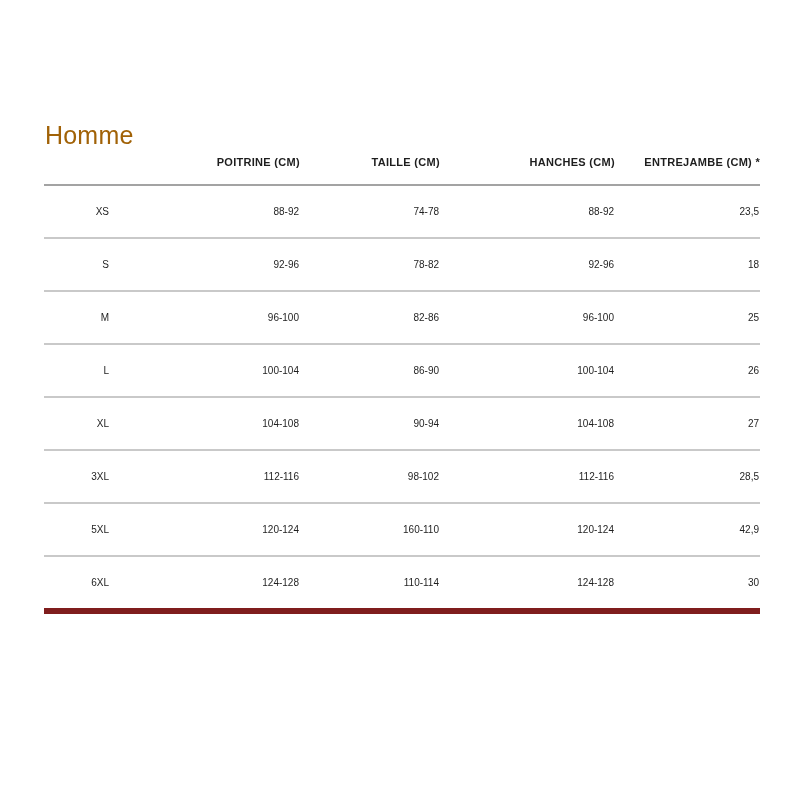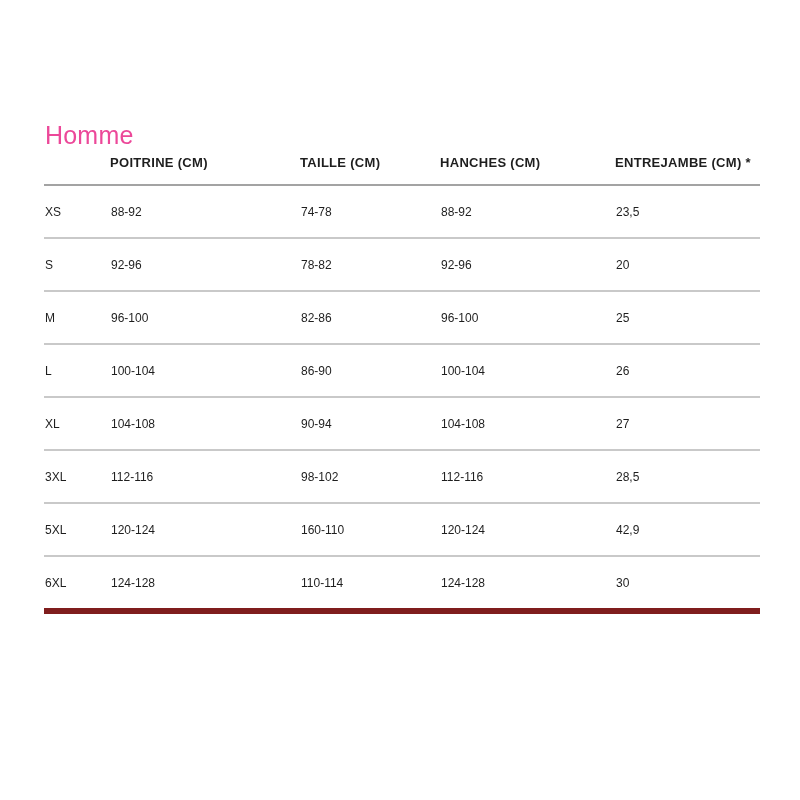--- a/index.html
+++ b/index.html
@@ -22,46 +22,46 @@
     top: 123px;
     width: 716px;
   }
   .page-title {
     margin: 0;
     padding: 0 0 0 1px;
     font-size: 25px;
     line-height: 25px;
     font-weight: 400;
     letter-spacing: 0.2px;
-    color: #ec4899;
+    color: #a16207;
   }
   table.size-table {
     width: 716px;
     margin-top: 8px;
     border-collapse: collapse;
     table-layout: fixed;
   }
   table.size-table th {
     vertical-align: top;
-    text-align: left;
-    font-size: 13px;
+    text-align: right;
+    font-size: 11px;
     font-weight: bold;
     letter-spacing: 0.3px;
     color: #1e1e1e;
     padding: 0 0 15px 0;
     height: 13px;
     line-height: 13px;
     white-space: nowrap;
     border-bottom: 2px solid #a3a3a3;
   }
   table.size-table td {
     height: 49px;
-    text-align: left;
+    text-align: right;
     vertical-align: middle;
-    font-size: 12px;
+    font-size: 10px;
     color: #1e1e1e;
     border-bottom: 2px solid #c9c9c9;
     white-space: nowrap;
   }
   table.size-table tbody tr:last-child td {
     border-bottom: 6px solid #7f1d1d;
   }
 </style>
 </head>
 <body>
@@ -94,21 +94,21 @@
             <td>88-92</td>
             <td>74-78</td>
             <td>88-92</td>
             <td>23,5</td>
           </tr>
           <tr>
             <td>S</td>
             <td>92-96</td>
             <td>78-82</td>
             <td>92-96</td>
-            <td>20</td>
+            <td>18</td>
           </tr>
           <tr>
             <td>M</td>
             <td>96-100</td>
             <td>82-86</td>
             <td>96-100</td>
             <td>25</td>
           </tr>
           <tr>
             <td>L</td>

